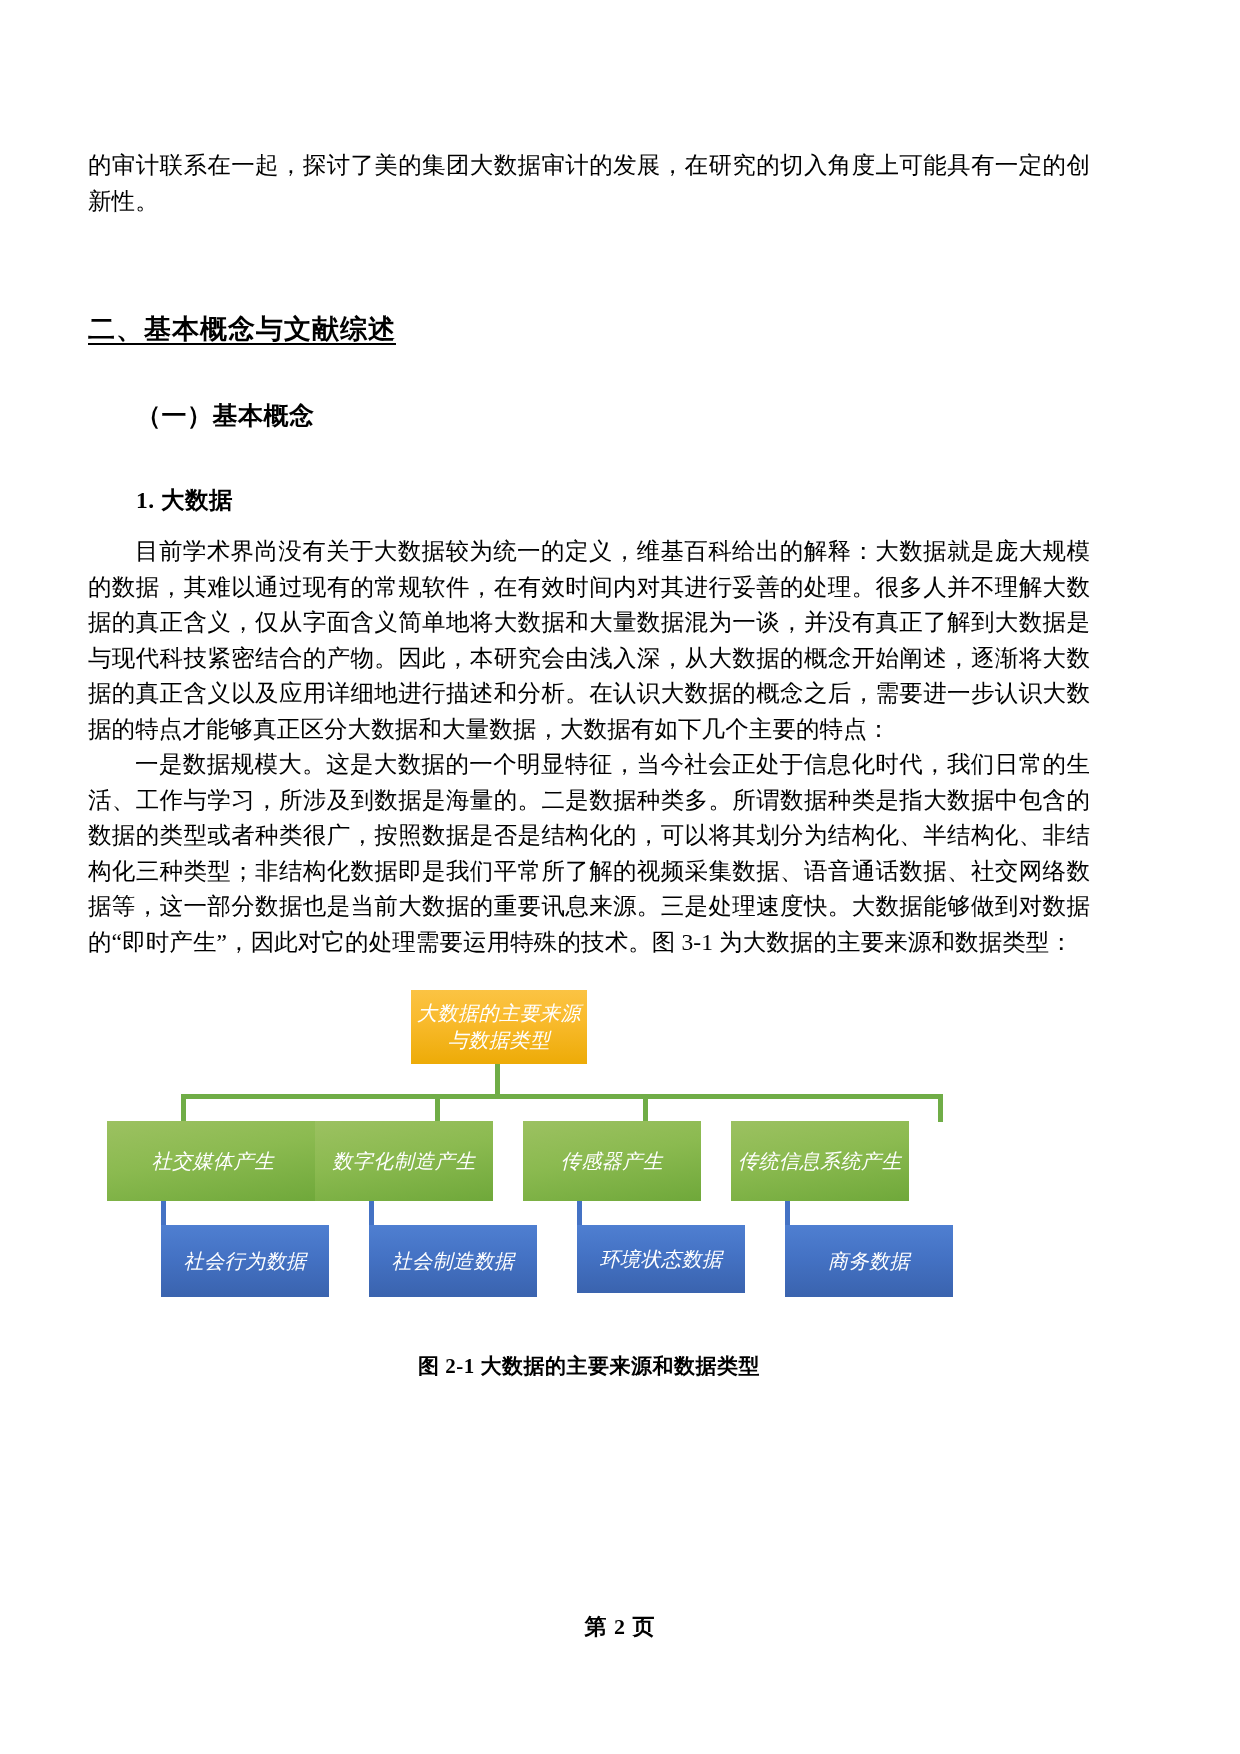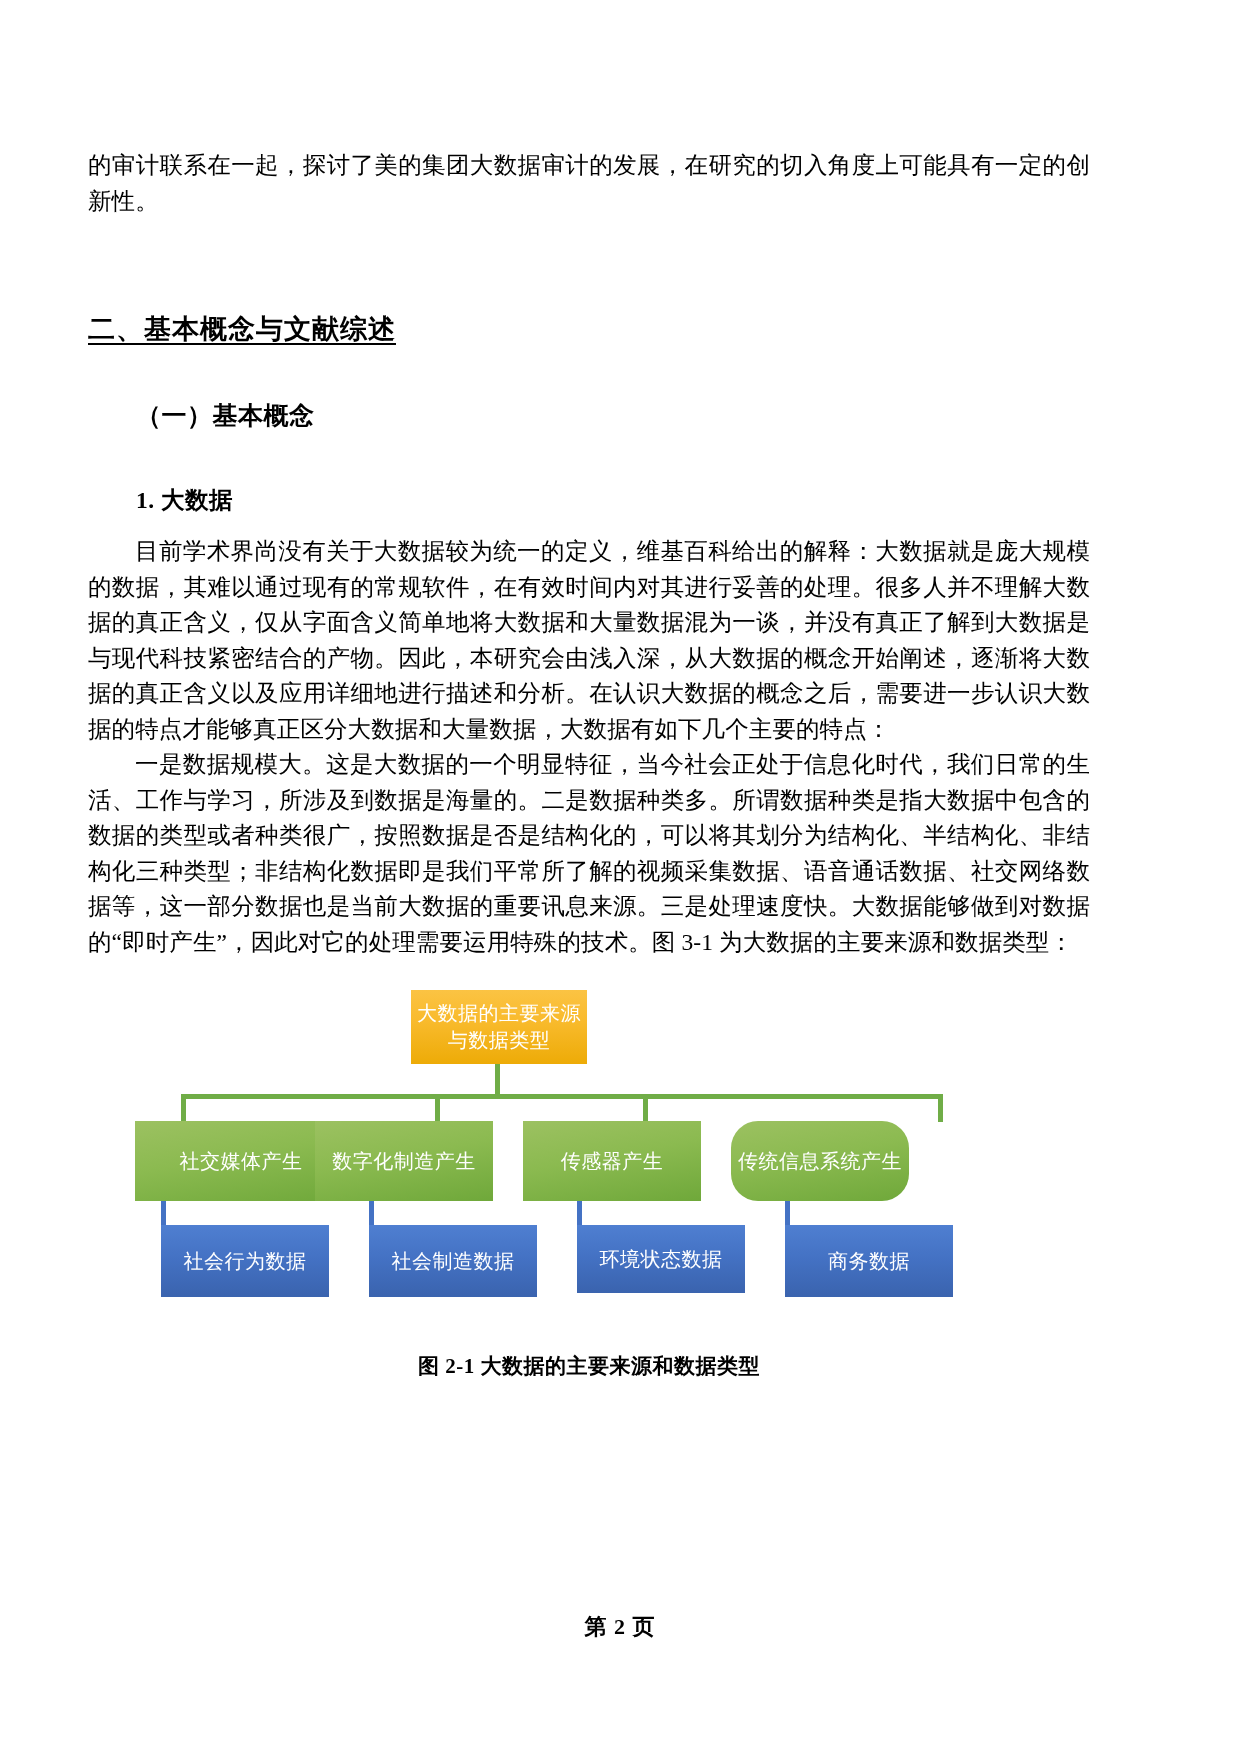--- a/index.html
+++ b/index.html
@@ -67,20 +67,21 @@
     padding-left: 48px;
     letter-spacing: 0.5px;
   }
 
   
   .figure-wrap {
     position: relative;
     width: 928px;
     height: 290px;
     margin: 0 auto;
+    font-style: italic;
   }
   .diagram {
     position: absolute;
     left: 0; top: 0;
     width: 928px;
     height: 290px;
   }
   .node {
     position: absolute;
     box-sizing: border-box;
@@ -169,30 +170,30 @@
 
       <div class="conn" style="left:370px; top:74px; width:5px; height:33px;"></div>
 
       <div class="conn" style="left:56px; top:104px; width:762px; height:5px;"></div>
 
       <div class="conn" style="left:56px; top:104px; width:5px; height:28px;"></div>
       <div class="conn" style="left:310px; top:104px; width:5px; height:28px;"></div>
       <div class="conn" style="left:518px; top:104px; width:5px; height:28px;"></div>
       <div class="conn" style="left:813px; top:104px; width:5px; height:28px;"></div>
 
-      <div class="node node-green" style="left:-18px; top:131px; width:212px; height:80px;margin-left:28px;">
+      <div class="node node-green" style="left:-18px; top:131px; width:212px; height:80px;">
         <span>社交媒体产生</span>
       </div>
       <div class="node node-green" style="left:190px; top:131px; width:178px; height:80px;">
         <span>数字化制造产生</span>
       </div>
       <div class="node node-green" style="left:398px; top:131px; width:178px; height:80px;">
         <span>传感器产生</span>
       </div>
-      <div class="node node-green" style="left:606px; top:131px; width:178px; height:80px;border-radius:27px;">
+      <div class="node node-green" style="left:606px; top:131px; width:178px; height:80px;">
         <span>传统信息系统产生</span>
       </div>
 
       <div class="conn-blue" style="left:36px; top:211px; width:5px; height:40px;"></div>
       <div class="conn-blue" style="left:244px; top:211px; width:5px; height:40px;"></div>
       <div class="conn-blue" style="left:452px; top:211px; width:5px; height:40px;"></div>
       <div class="conn-blue" style="left:660px; top:211px; width:5px; height:40px;"></div>
 
       <div class="node node-blue" style="left:36px; top:235px; width:168px; height:72px;">
         <span>社会行为数据</span>

